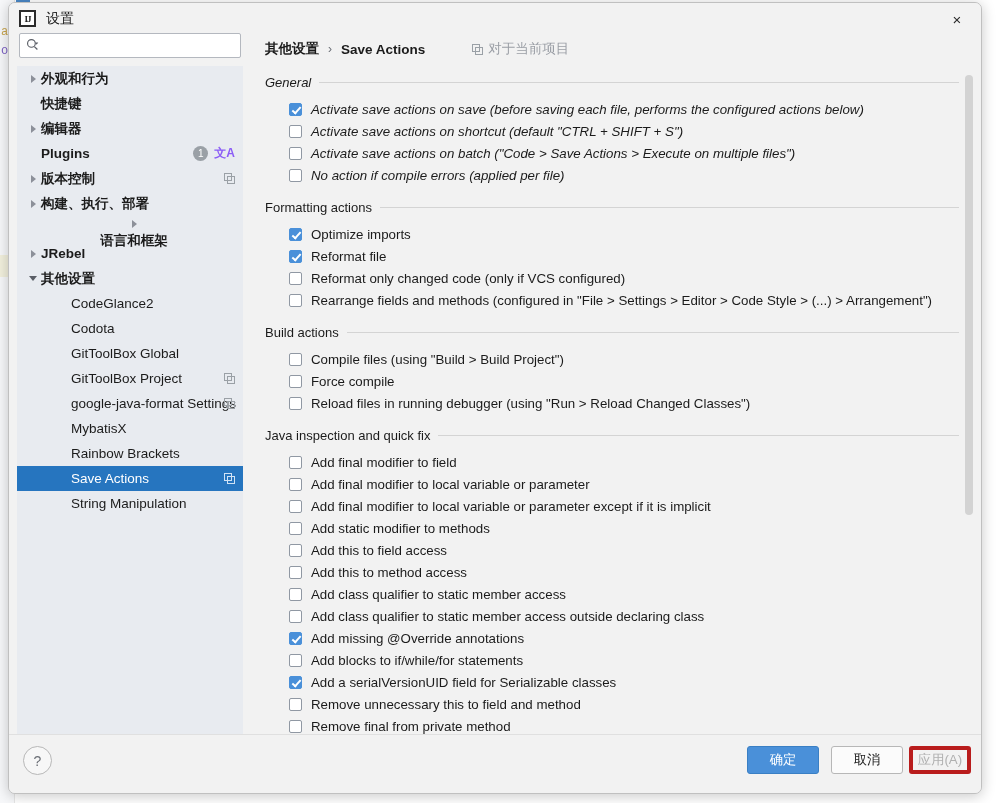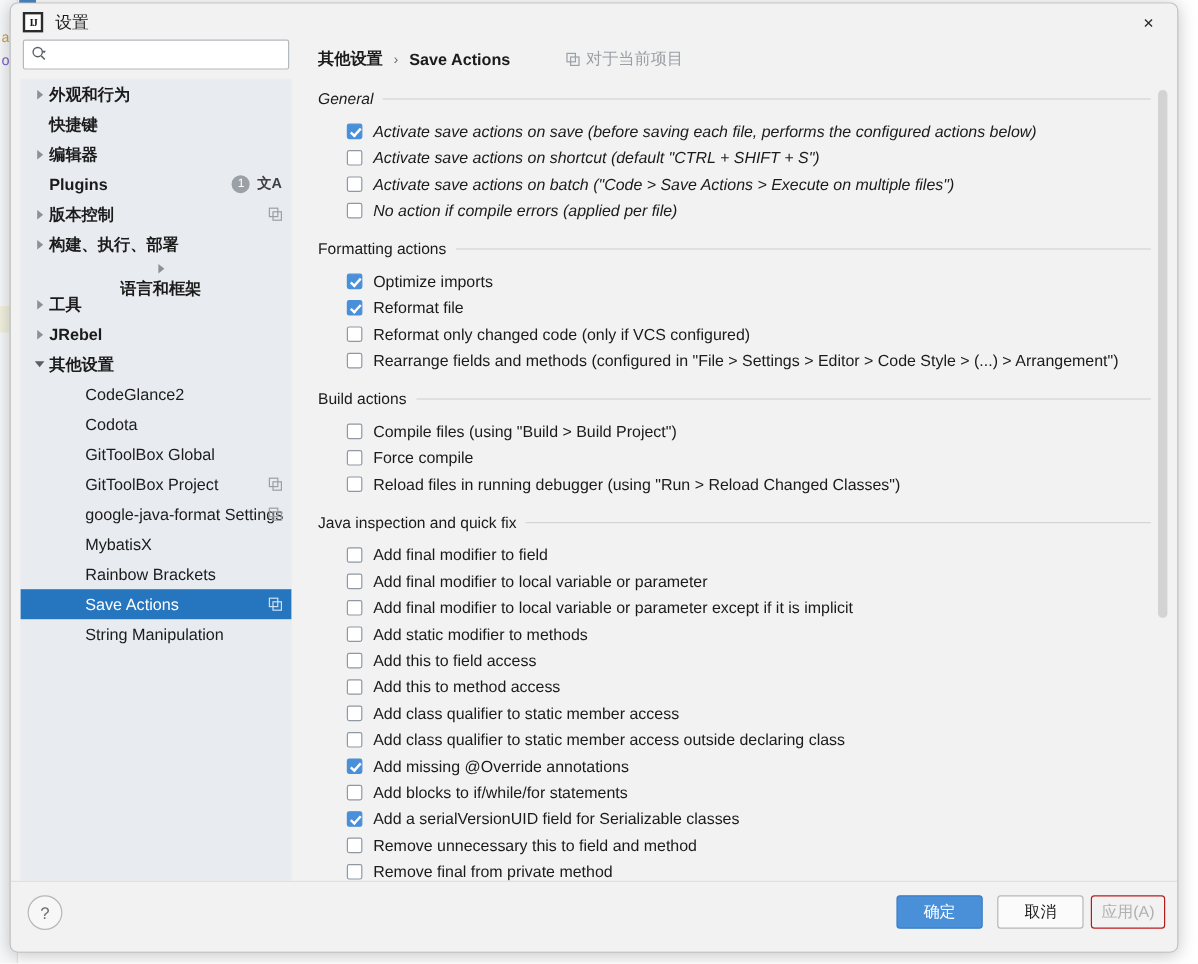--- a/index.html
+++ b/index.html
@@ -106,21 +106,21 @@
   .tree-label.bold { font-weight: bold; }
   .tree-row .right-icons {
     position: absolute; right: 8px; top: 0; height: 25px;
     display: flex; align-items: center; gap: 6px;
   }
   .badge-count {
     width: 15px; height: 15px; border-radius: 50%;
     background: #9aa0a6; color: #ffffff;
     font-size: 10px; display: flex; align-items: center; justify-content: center;
   }
-  .translate-icon { font-size: 12px; color: #404040; font-weight: bold; }
+  .translate-icon { font-size: 12px; color: #8b5cf6; font-weight: bold; }
   .copy-icon { display: inline-block; width: 11px; height: 11px; position: relative; }
   .copy-icon::before, .copy-icon::after {
     content: ""; position: absolute; box-sizing: border-box;
     border: 1px solid #9aa0a6;
   }
   .copy-icon::before { left: 0; top: 0; width: 8px; height: 8px; }
   .copy-icon::after { left: 3px; top: 3px; width: 8px; height: 8px; background: transparent; }
   .tree-row.selected .copy-icon::before,
   .tree-row.selected .copy-icon::after { border-color: #cfe2f5; }
 
@@ -197,21 +197,21 @@
     font-size: 14px; color: #6b6f76;
   }
   .btn {
     position: absolute; top: 11px; height: 28px;
     font-size: 13.3px; border-radius: 3px;
     display: flex; align-items: center; justify-content: center;
     box-sizing: border-box;
   }
   .btn-ok    { right: 162px; width: 72px; background: #4a90d9; color: #ffffff; border: 1px solid #3a7fc4; }
   .btn-cancel{ right: 78px;  width: 72px; background: #fbfbfb; color: #1b1b1b; border: 1px solid #b7b7b7; }
-  .btn-apply { right: 10px;  width: 62px; background: #f2f2f2; color: #b0b0b0; border: 1px solid #b91c1c; }
+  .btn-apply { right: 10px;  width: 62px; background: #f2f2f2; color: #b0b0b0; border: 4px solid #b91c1c; }
 </style>
 </head>
 <body>
 
 <div id="root">
 
   <div class="backdrop">
     <div class="bd-gutter"></div>
     <div class="bd-tab" style="left:16px; top:0; width:14px; height:6px;"></div>
     <div class="bd-strip" style="top:255px;"></div>
@@ -274,26 +274,20 @@
           <span class="tw">
             <span class="tw-arrow tw-right"></span>
           </span>
           <span class="tree-label bold">构建、执行、部署</span>
         </div>
         <div class="tree-row" style="padding-left: 8px; flex-direction: column;">
           <span class="tw">
             <span class="tw-arrow tw-right"></span>
           </span>
           <span class="tree-label bold">语言和框架</span>
-        </div>
-        <div class="tree-row" style="padding-left: 8px;">
-          <span class="tw">
-            <span class="tw-arrow tw-right"></span>
-          </span>
-          <span class="tree-label bold">工具</span>
         </div>
         <div class="tree-row" style="padding-left: 8px;">
           <span class="tw">
             <span class="tw-arrow tw-right"></span>
           </span>
           <span class="tree-label bold">JRebel</span>
         </div>
         <div class="tree-row" style="padding-left: 8px;">
           <span class="tw">
             <span class="tw-arrow tw-down"></span>

